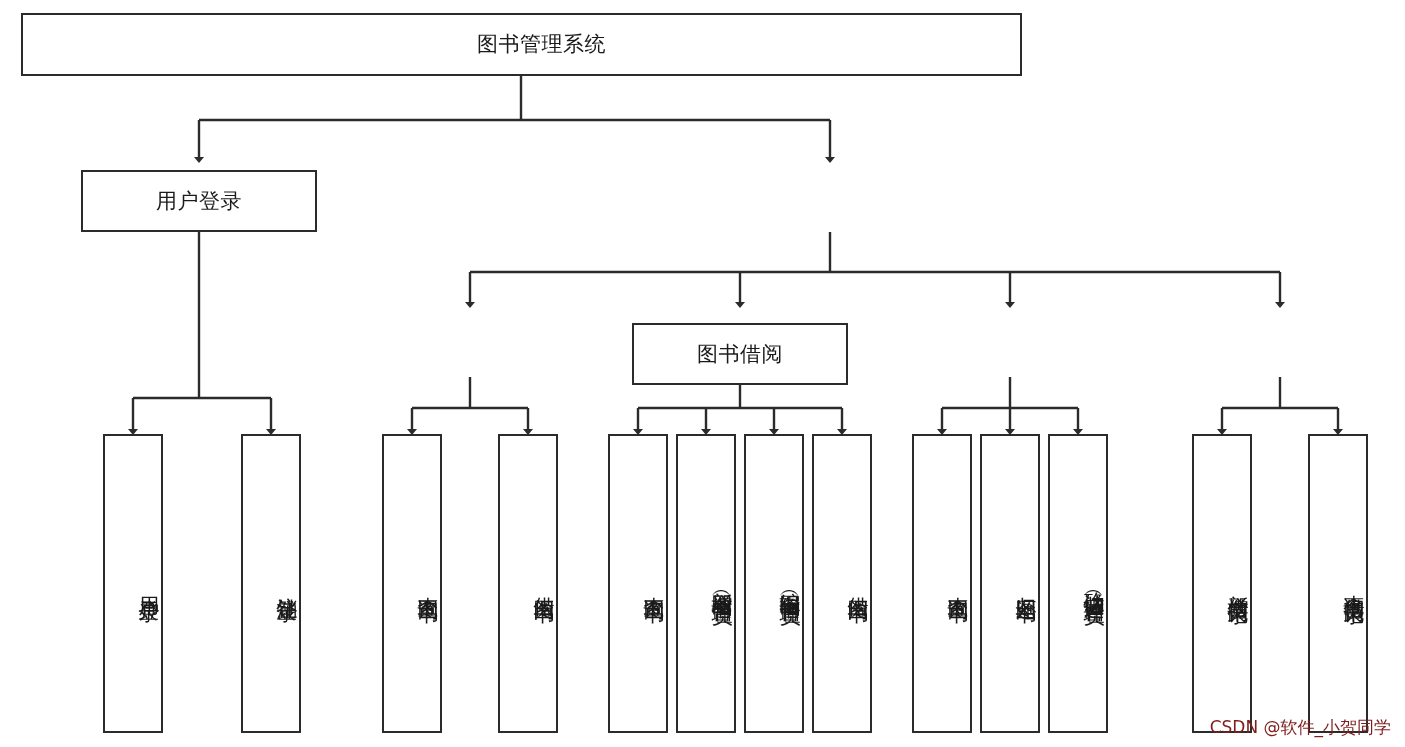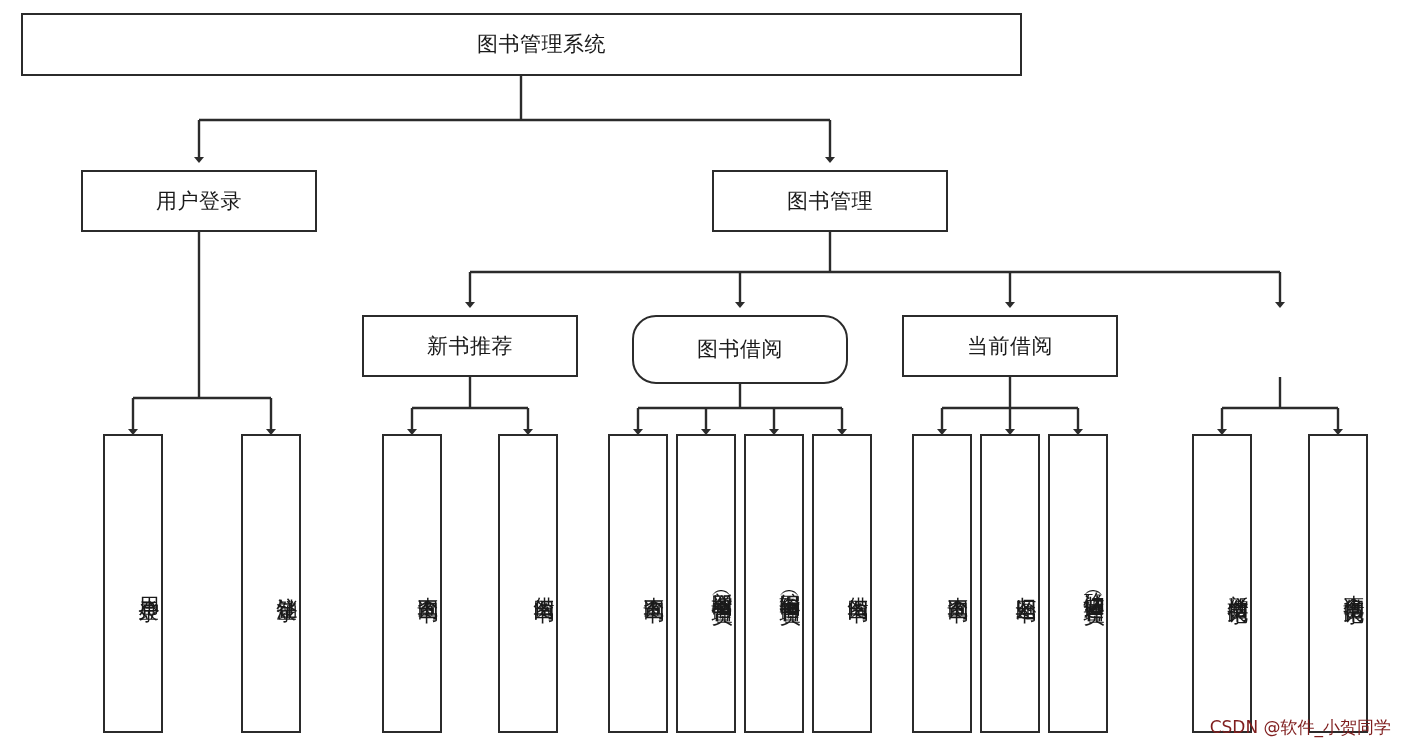--- a/index.html
+++ b/index.html
@@ -121,32 +121,23 @@
     </g>
   </svg>
 
   <div class="node horiz" style="left:21px; top:13px; width:1001px; height:63px;padding-left:40px;">
     <span class="label">图书管理系统</span>
   </div>
 
   <div class="node horiz" style="left:81px; top:170px; width:236px; height:62px;">
     <span class="label">用户登录</span>
   </div>
-  <div class="node horiz" style="left:712px; top:170px; width:236px; height:62px;">
-    <span class="label">图书管理</span>
-  </div>
 
-  <div class="node horiz" style="left:362px; top:315px; width:216px; height:62px;">
-    <span class="label">新书推荐</span>
-  </div>
-  <div class="node horiz" style="left:632px; top:315px; width:216px; height:69px;border-radius:24px;">
+  <div class="node horiz" style="left:632px; top:323px; width:216px; height:62px;">
     <span class="label">图书借阅</span>
-  </div>
-  <div class="node horiz" style="left:902px; top:315px; width:216px; height:62px;">
-    <span class="label">当前借阅</span>
   </div>
 
   <div class="node vert" style="left:103px; top:434px; width:60px; height:299px;">
     <span class="label">用户登录</span>
   </div>
   <div class="node vert" style="left:241px; top:434px; width:60px; height:299px;">
     <span class="label">注销登录</span>
   </div>
 
   <div class="node vert" style="left:382px; top:434px; width:60px; height:299px;">

